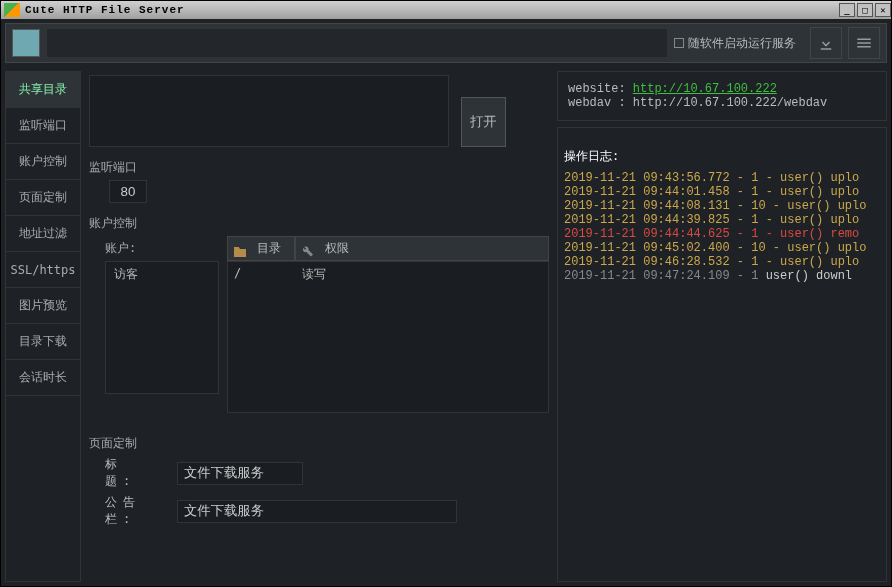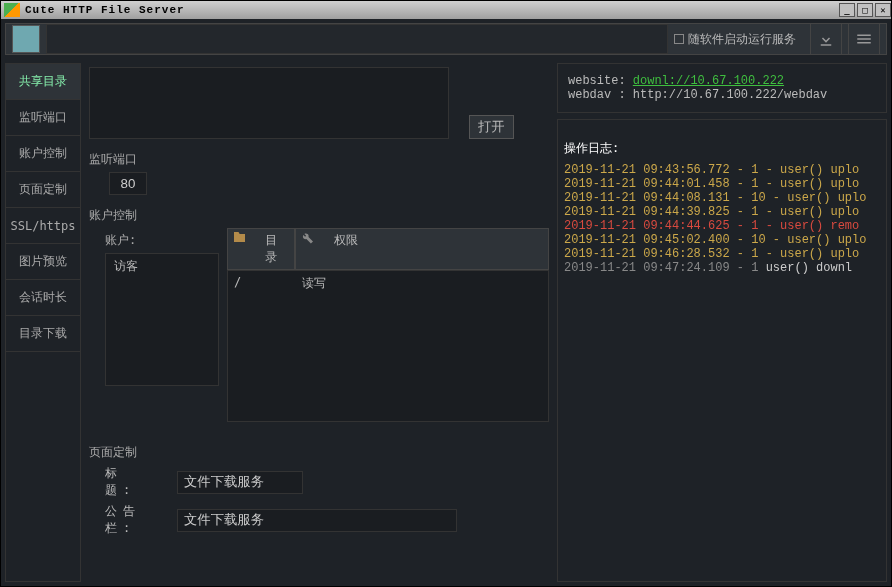--- a/index.html
+++ b/index.html
@@ -3,46 +3,46 @@
 <meta charset="utf-8">
 <style>
 * { margin: 0; padding: 0; box-sizing: border-box; }
 body { font-family: "SimSun", "宋体", monospace; font-size: 12px; background: #1e2227; color: #bbb; width: 892px; height: 587px; overflow: hidden; }
 .window { border: 1px solid #000; height: 100%; display: flex; flex-direction: column; }
 .titlebar { background: linear-gradient(to bottom, #d0d0d0, #a0a0a0); height: 18px; display: flex; align-items: center; color: #000; font-weight: bold; font-size: 11px; }
 .titlebar-icon { width: 16px; height: 14px; margin: 0 3px; background: linear-gradient(135deg, #4caf50 50%, #ff9800 50%); font-size: 6px; display: flex; align-items: center; justify-content: center; color: #fff; }
 .titlebar-title { flex: 1; padding-left: 2px; font-family: "Courier New", monospace; letter-spacing: 1px; }
 .winbtns { display: flex; }
 .winbtn { width: 16px; height: 14px; border: 1px solid #555; background: #c0c0c0; margin-left: 2px; display: flex; align-items: center; justify-content: center; font-size: 9px; color: #000; cursor: pointer; }
-.toolbar { background: #2e3338; height: 32px; border: 1px solid #444; margin: 4px; display: flex; align-items: center; padding: 0 6px; gap: 6px; }
+.toolbar { background: #2e3338; height: 40px; border: 1px solid #444; margin: 4px; display: flex; align-items: center; padding: 0 6px; gap: 6px; }
 .tb-play { width: 28px; height: 28px; border: 1px solid #555; background: #6fa8b0; cursor: pointer; }
 .tb-urlbar { flex: 1; height: 30px; border: 1px solid #333; background: #23272c; }
 .tb-chk { width: 10px; height: 10px; border: 1px solid #888; display: inline-block; margin-right: 4px; }
 .tb-chklabel { color: #bbb; margin-right: 8px; display: flex; align-items: center; cursor: pointer; }
 .tb-iconbtn { width: 32px; height: 32px; border: 1px solid #444; background: #2e3338; display: flex; align-items: center; justify-content: center; cursor: pointer; }
 .tb-iconbtn svg { fill: #999; }
 .main { flex: 1; display: flex; gap: 4px; padding: 4px; overflow: hidden; }
 .sidebar { width: 76px; background: #1e2227; border: 1px solid #333; }
 .side-item { height: 36px; border-bottom: 1px solid #333; display: flex; align-items: center; justify-content: center; color: #aaa; cursor: pointer; }
 .side-item.active { background: #2e3338; color: #86efac; }
 .center { flex: 1; display: flex; flex-direction: column; gap: 8px; padding: 4px; overflow: hidden; }
 .row1 { display: flex; gap: 6px; }
 .box { border: 1px solid #333; background: #1a1d21; }
 .textarea1 { width: 360px; height: 72px; }
-.openbtn { border: 1px solid #555; background: #2e3338; color: #bbb; padding: 2px 8px; cursor: pointer; align-self: flex-end; margin-left: 14px; }
+.openbtn { border: 1px solid #555; background: #2e3338; color: #bbb; padding: 15px 8px; cursor: pointer; align-self: flex-end; margin-left: 6px; }
 .section-label { color: #aaa; margin: 4px 0; }
 .portrow { display: flex; align-items: center; gap: 12px; }
 .portinput { width: 38px; border: 1px solid #333; background: #1a1d21; color: #ccc; text-align: center; padding: 3px; margin-left: 20px; }
 .account { display: flex; gap: 8px; }
 .account-left { width: 130px; }
 .account-list { height: 133px; }
 .account-item { padding: 4px 8px; cursor: pointer; }
 .perm-table { flex: 1; }
 .perm-header { display: flex; }
-.perm-hcell { border: 1px solid #444; background: #2e3338; padding: 3px 6px; display: flex; align-items: flex-start; gap: 20px; }
+.perm-hcell { border: 1px solid #444; background: #2e3338; padding: 3px 6px; display: flex; align-items: flex-end; gap: 11px; }
 .perm-hcell.c1 { width: 68px; }
 .perm-hcell.c2 { flex: 1; }
 .perm-body { border: 1px solid #333; background: #1a1d21; height: 152px; }
 .perm-row { display: flex; }
 .perm-cell { padding: 4px 6px; }
 .perm-cell.c1 { width: 68px; }
 .perm-cell.c2 { flex: 1; }
 .page-custom { margin-top: 10px; }
 .pcrow { display: flex; align-items: center; gap: 22px; margin: 4px 0 4px 16px; }
 .pclabel { width: 50px; letter-spacing: 6px; }
@@ -95,24 +95,25 @@
         </svg>
     </div>
   </div>
 
   <div class="main">
     <div class="sidebar" id="sidebar">
         <div class="side-item active">共享目录</div>
         <div class="side-item">监听端口</div>
         <div class="side-item">账户控制</div>
         <div class="side-item">页面定制</div>
+        <div class="side-item">地址过滤</div>
         <div class="side-item">SSL/https</div>
         <div class="side-item">图片预览</div>
+        <div class="side-item">目录下载</div>
         <div class="side-item">会话时长</div>
-        <div class="side-item">目录下载</div>
       </div>
 
     <div class="center">
       <div class="row1">
         <div class="box textarea1"></div>
         <button class="openbtn">打开</button>
       </div>
 
       <div>
         <div class="section-label">监听端口</div>
@@ -162,21 +163,21 @@
         <div class="pcrow">
           <span class="pclabel">公告栏:</span>
           <input class="pcinput w2" value="文件下载服务" style="">
         </div>
       </div>
     </div>
 
     <div class="right">
       <div class="infobox">
         <div class="info-line">
-          <span>website: </span><a class="info-link">downl://10.67.100.222</a>
+          <span>website: </span><a class="info-link">http://10.67.100.222</a>
         </div>
         <div class="info-line">
           <span>webdav : </span><span>http://10.67.100.222/webdav</span>
         </div>
       </div>
       <div class="logbox">
         <div class="log-title">操作日志:</div>
         <div id="log-lines">
             <div class="log-line"><span class="l-yellow">2019-11-21 09:43:56.772 - 1</span>  <span class="l-yellow">- user() uplo</span></div>
             <div class="log-line"><span class="l-yellow">2019-11-21 09:44:01.458 - 1</span>  <span class="l-yellow">- user() uplo</span></div>

